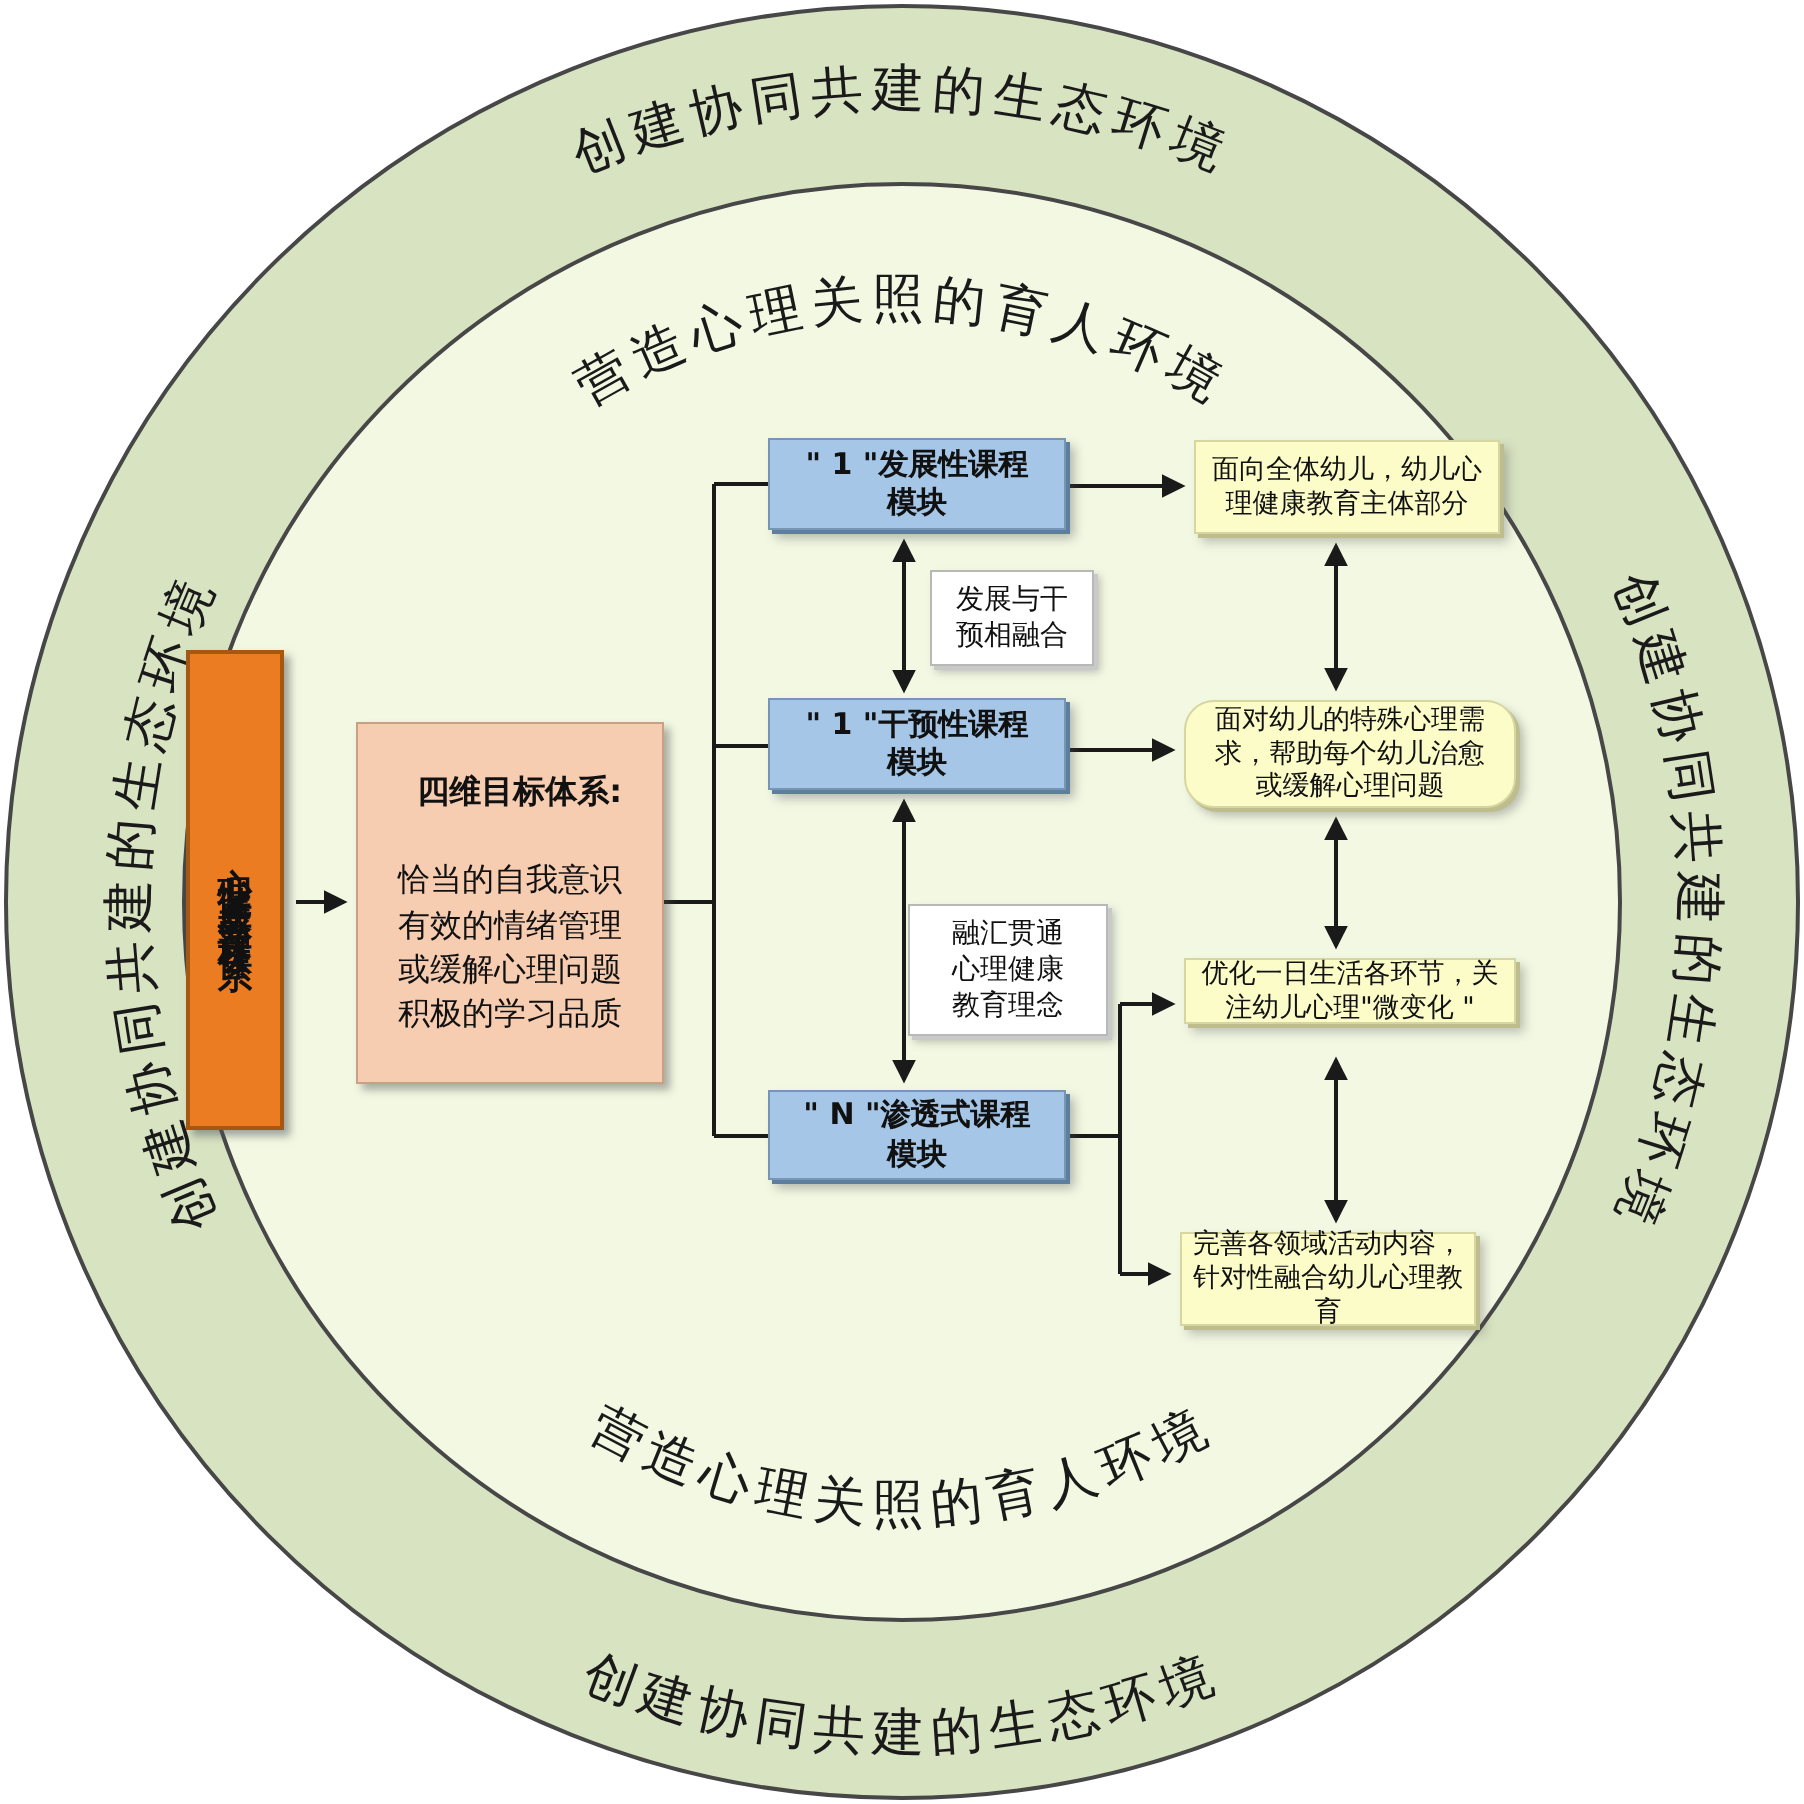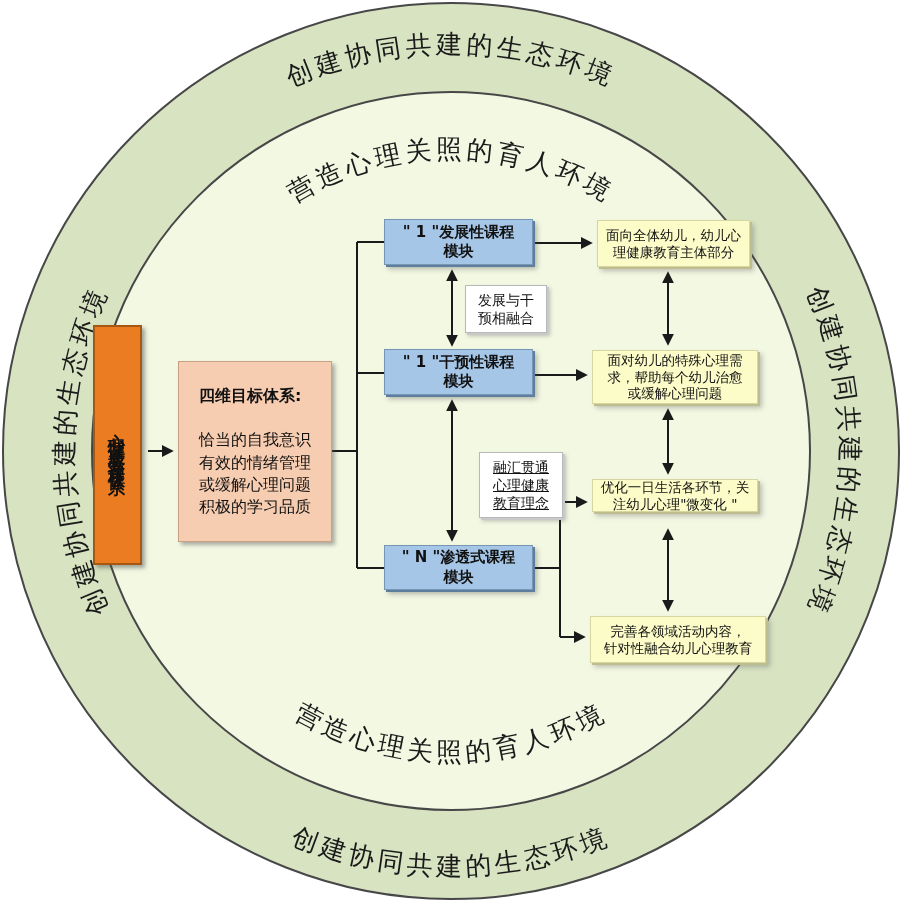--- a/index.html
+++ b/index.html
@@ -20,51 +20,51 @@
   }
   .orange .vtext {
     writing-mode:vertical-rl; text-orientation:upright;
     font-weight:bold; font-size:17px; letter-spacing:5px;
   }
 
   .pink {
     left:178px; top:361px; width:154px; height:181px;
     background:#F7CDB2; border:1px solid #C9A084;
     box-shadow:3px 3px 4px rgba(80,80,80,.45);
-    flex-direction:column; text-align:left;
+    flex-direction:column; text-align:right;
     font-size:16px; line-height:1.38;
   }
   .pink .ttl { font-weight:bold; }
 
   .blue {
     background:#A5C6E7; border:1px solid #7796B4;
     box-shadow:2px 2px 0 #5E7E9E, 4px 4px 5px rgba(80,80,80,.4);
     font-weight:bold; font-size:15px; line-height:1.3;
   }
   .blue.m1 { left:384px; top:219px; width:149px; height:46px; }
   .blue.m2 { left:384px; top:349px; width:149px; height:46px; }
   .blue.m3 { left:384px; top:545px; width:149px; height:45px; }
 
   .white {
     background:#ffffff; border:1px solid #b8b8b8;
     box-shadow:2px 2px 0 #c9c9c9, 3px 3px 4px rgba(80,80,80,.35);
     font-size:14px; line-height:1.3;
   }
   .white.l1 { left:465px; top:285px; width:82px; height:48px; }
-  .white.l2 { left:479px; top:452px; width:84px; height:66px;text-decoration:underline; }
+  .white.l2 { left:454px; top:452px; width:100px; height:66px; }
 
   .yellow {
     background:#FCFCC9; border:1px solid #D6D6A0;
     box-shadow:2px 2px 0 #BDBD8E, 4px 4px 5px rgba(80,80,80,.35);
     font-size:13.5px; line-height:1.25;
   }
   .yellow.y1 { left:597px; top:220px; width:153px; height:47px; }
-  .yellow.y2 { left:592px; top:350px; width:166px; height:54px; }
+  .yellow.y2 { left:592px; top:350px; width:166px; height:54px;border-radius:15px; }
   .yellow.y3 { left:592px; top:479px; width:166px; height:33px; }
-  .yellow.y4 { left:590px; top:616px; width:176px; height:47px; }
+  .yellow.y4 { left:590px; top:616px; width:148px; height:47px; }
 
   .ringtext { fill:#1a1a1a; font-size:26px; letter-spacing:4px; }
 </style>
 </head>
 <body>
 
 <div class="stage">
 
   <svg width="902" height="902" viewBox="0 0 902 902">
     <defs>

